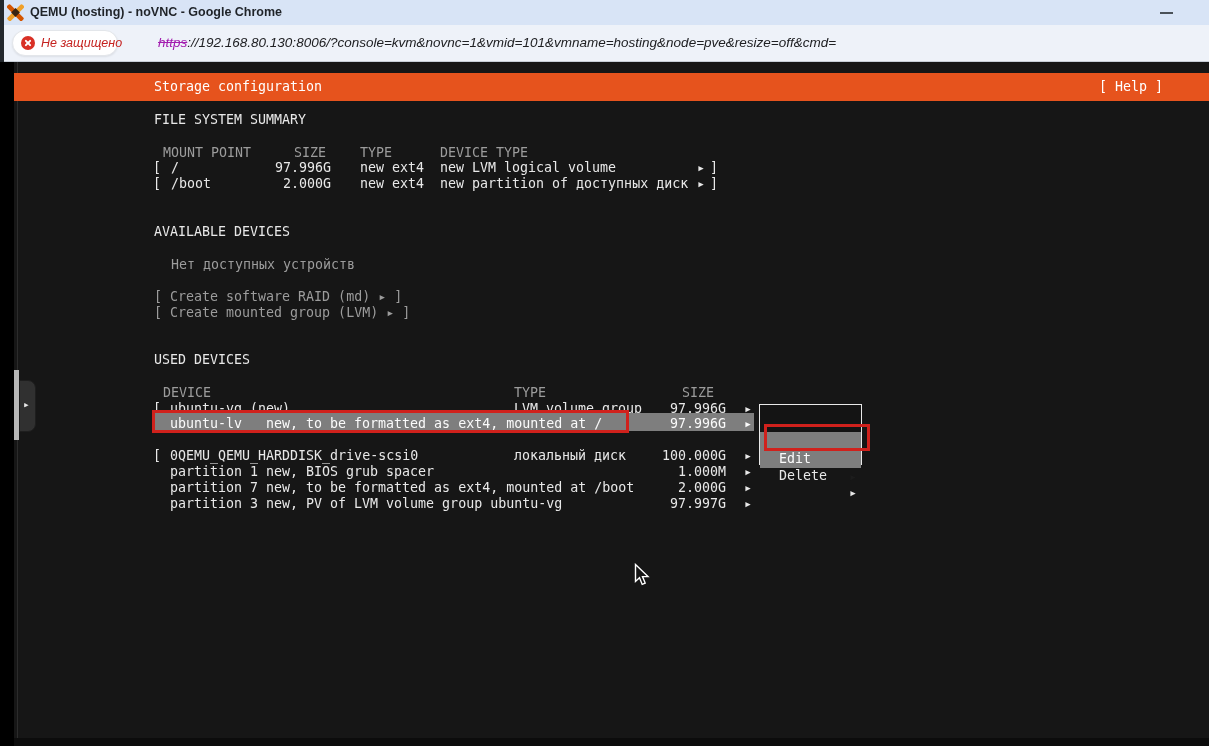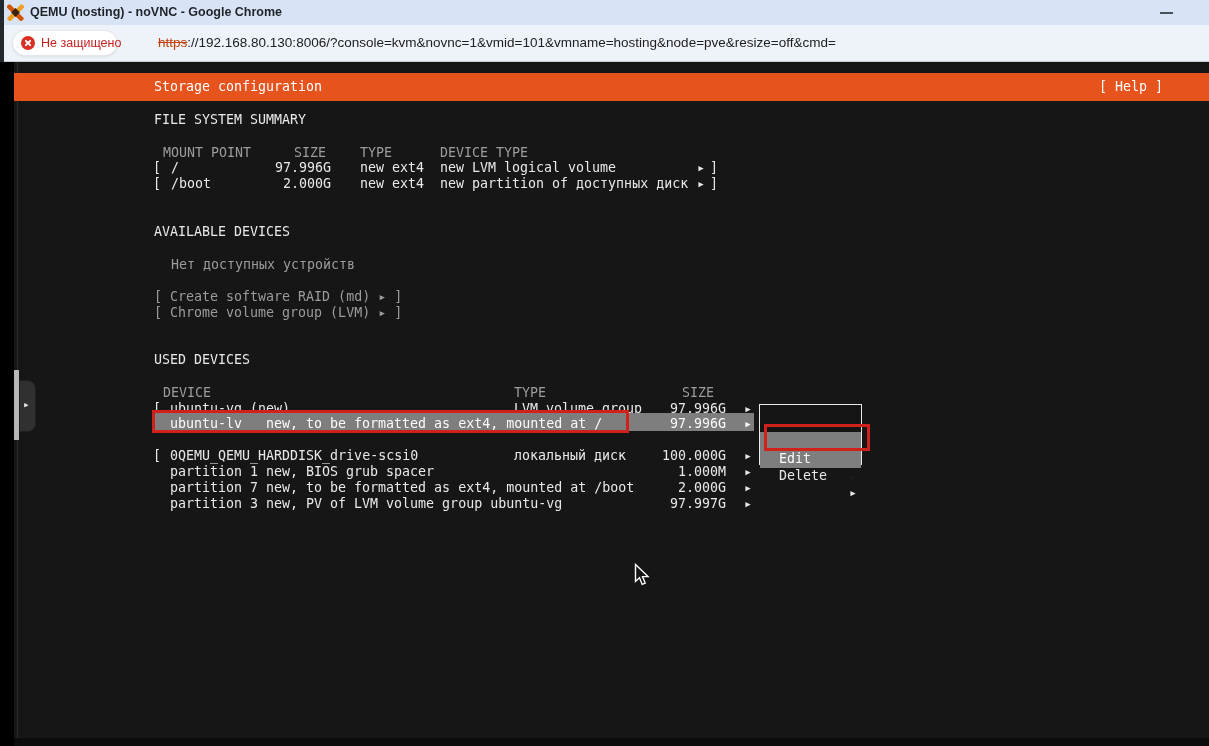--- a/index.html
+++ b/index.html
@@ -4,28 +4,28 @@
 <style>
   html,body{margin:0;padding:0;background:#000;}
   .screen{position:relative;width:1209px;height:746px;overflow:hidden;
           font-family:"Liberation Sans",sans-serif;}
   
   .titlebar{position:absolute;left:0;top:0;width:1209px;height:25px;background:#d8e4f6;font-weight:bold;}
   .titlebar .title{position:absolute;left:30px;top:0;line-height:25px;font-size:12.5px;color:#1f2328;}
   .win-icon{position:absolute;left:7px;top:4px;width:17px;height:17px;}
   .min-btn{position:absolute;left:1146px;top:0;width:46px;height:25px;}
   .min-btn .dash{position:absolute;left:14px;top:12px;width:13px;height:2px;background:#4a5158;}
-  .toolbar{position:absolute;left:0;top:25px;width:1209px;height:36px;background:#eef2f9;border-bottom:1px solid #c6cdd7;}
+  .toolbar{position:absolute;left:0;top:25px;width:1209px;height:36px;background:#eef2f9;border-bottom:1px solid #c6cdd7;font-style:italic;}
   .chip{position:absolute;left:12px;top:5px;height:24px;width:104px;background:#ffffff;border:1px solid #e3e6ea;border-radius:13px;box-shadow:0 1px 2px rgba(0,0,0,.08);}
   .chip-ico{position:absolute;left:8px;top:5px;width:14px;height:14px;border-radius:50%;background:#d93025;}
   .chip-ico i{position:absolute;left:3px;top:6px;width:8px;height:2px;background:#fff;border-radius:1px;}
   .chip-ico i.a{transform:rotate(45deg);} .chip-ico i.b{transform:rotate(-45deg);}
   .chip-label{position:absolute;left:28px;top:0;line-height:24px;font-size:12.5px;color:#c5221f;white-space:nowrap;}
   .urlbox{position:absolute;left:130px;top:0;height:36px;line-height:36px;font-size:13.5px;white-space:nowrap;color:#202124;}
-  .url-scheme{color:#c2410c;text-decoration:line-through;padding-left:28px;}
+  .url-scheme{color:#a21caf;text-decoration:line-through;padding-left:28px;}
   .edge-strip{position:absolute;left:0;top:0;width:4px;height:62px;background:#23282d;}
   
   .console{position:absolute;left:14px;top:62px;width:1209px;height:684px;background:#161616;
            font-family:"DejaVu Sans Mono","Liberation Mono",monospace;font-size:13.3px;}
   .console .edge-line{position:absolute;left:3px;top:0;width:1px;height:684px;background:#2c2c2c;}
   .console .bottom-strip{position:absolute;left:0;top:676px;width:1209px;height:8px;background:#0c0c0c;}
   .obar{position:absolute;left:0;top:11px;width:1209px;height:28px;background:#e6531d;}
   .obar .ot{position:absolute;top:0;line-height:28px;color:#ffffff;white-space:pre;}
   .ln{position:absolute;height:16px;line-height:16px;white-space:pre;}
   .wht{color:#e8e8e8;} .gry{color:#9c9c9c;}
@@ -105,21 +105,21 @@
       <span class="ln wht ra" style="left:200px;top:114px;width:117px">2.000G</span>
       <span class="ln wht" style="left:346px;top:114px">new ext4</span>
       <span class="ln wht" style="left:426px;top:114px">new partition of доступных диск</span>
       <span class="ln wht" style="left:683px;top:114px">▸</span>
       <span class="ln wht" style="left:696px;top:114px">]</span>
     </div>
 
     <span class="ln wht" style="left:140px;top:162px">AVAILABLE DEVICES</span>
     <span class="ln gry" style="left:157px;top:195px">Нет доступных устройств</span>
     <span class="ln gry" style="left:140px;top:227px">[ Create software RAID (md) ▸ ]</span>
-    <span class="ln gry" style="left:140px;top:243px">[ Chrome volume group (LVM) ▸ ]</span>
+    <span class="ln gry" style="left:140px;top:243px">[ Create mounted group (LVM) ▸ ]</span>
 
     <span class="ln wht" style="left:140px;top:290px">USED DEVICES</span>
     <span class="ln gry" style="left:149px;top:323px">DEVICE</span>
     <span class="ln gry" style="left:500px;top:323px">TYPE</span>
     <span class="ln gry" style="left:668px;top:323px">SIZE</span>
 
     <div>
       <span class="ln wht" style="left:139px;top:339px">[</span>
       <span class="ln wht" style="left:156px;top:339px">ubuntu-vg (new)</span>
       <span class="ln wht" style="left:500px;top:339px">LVM volume group</span>

